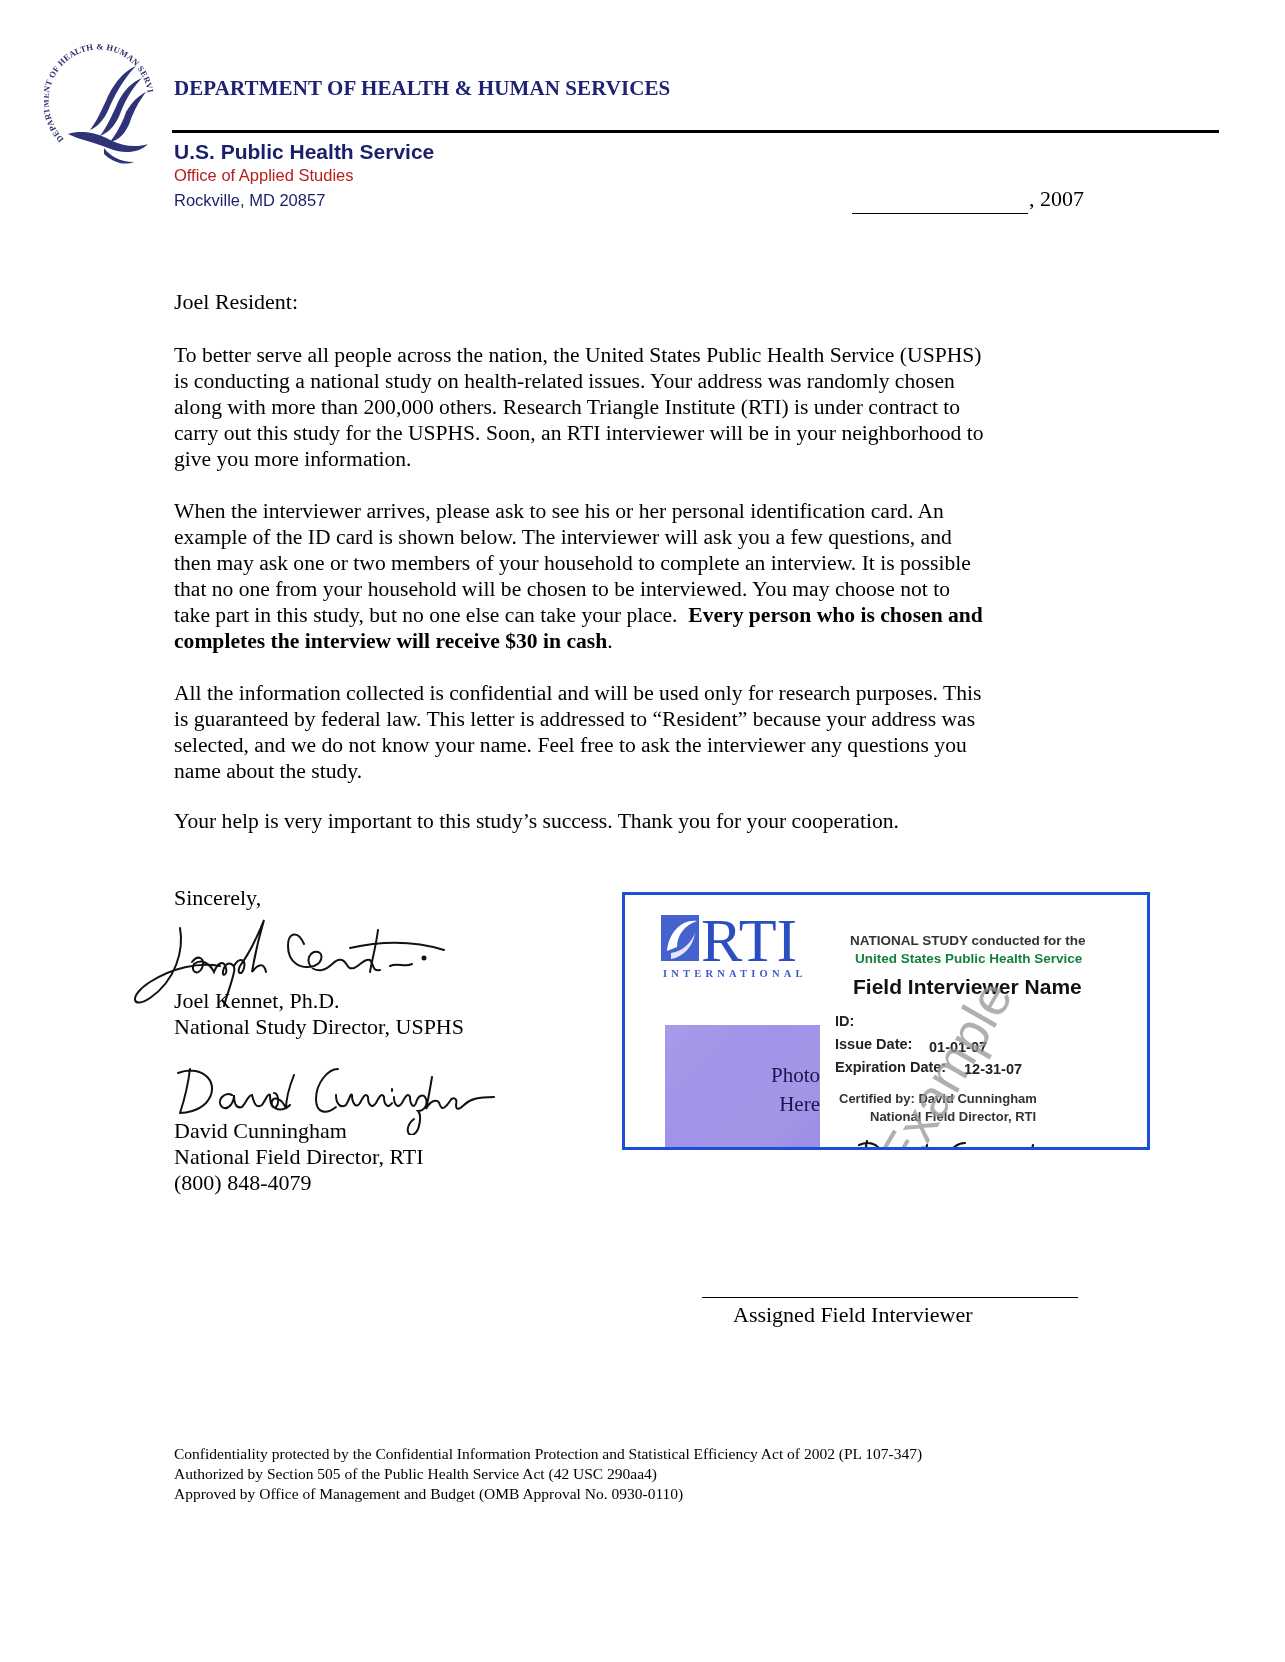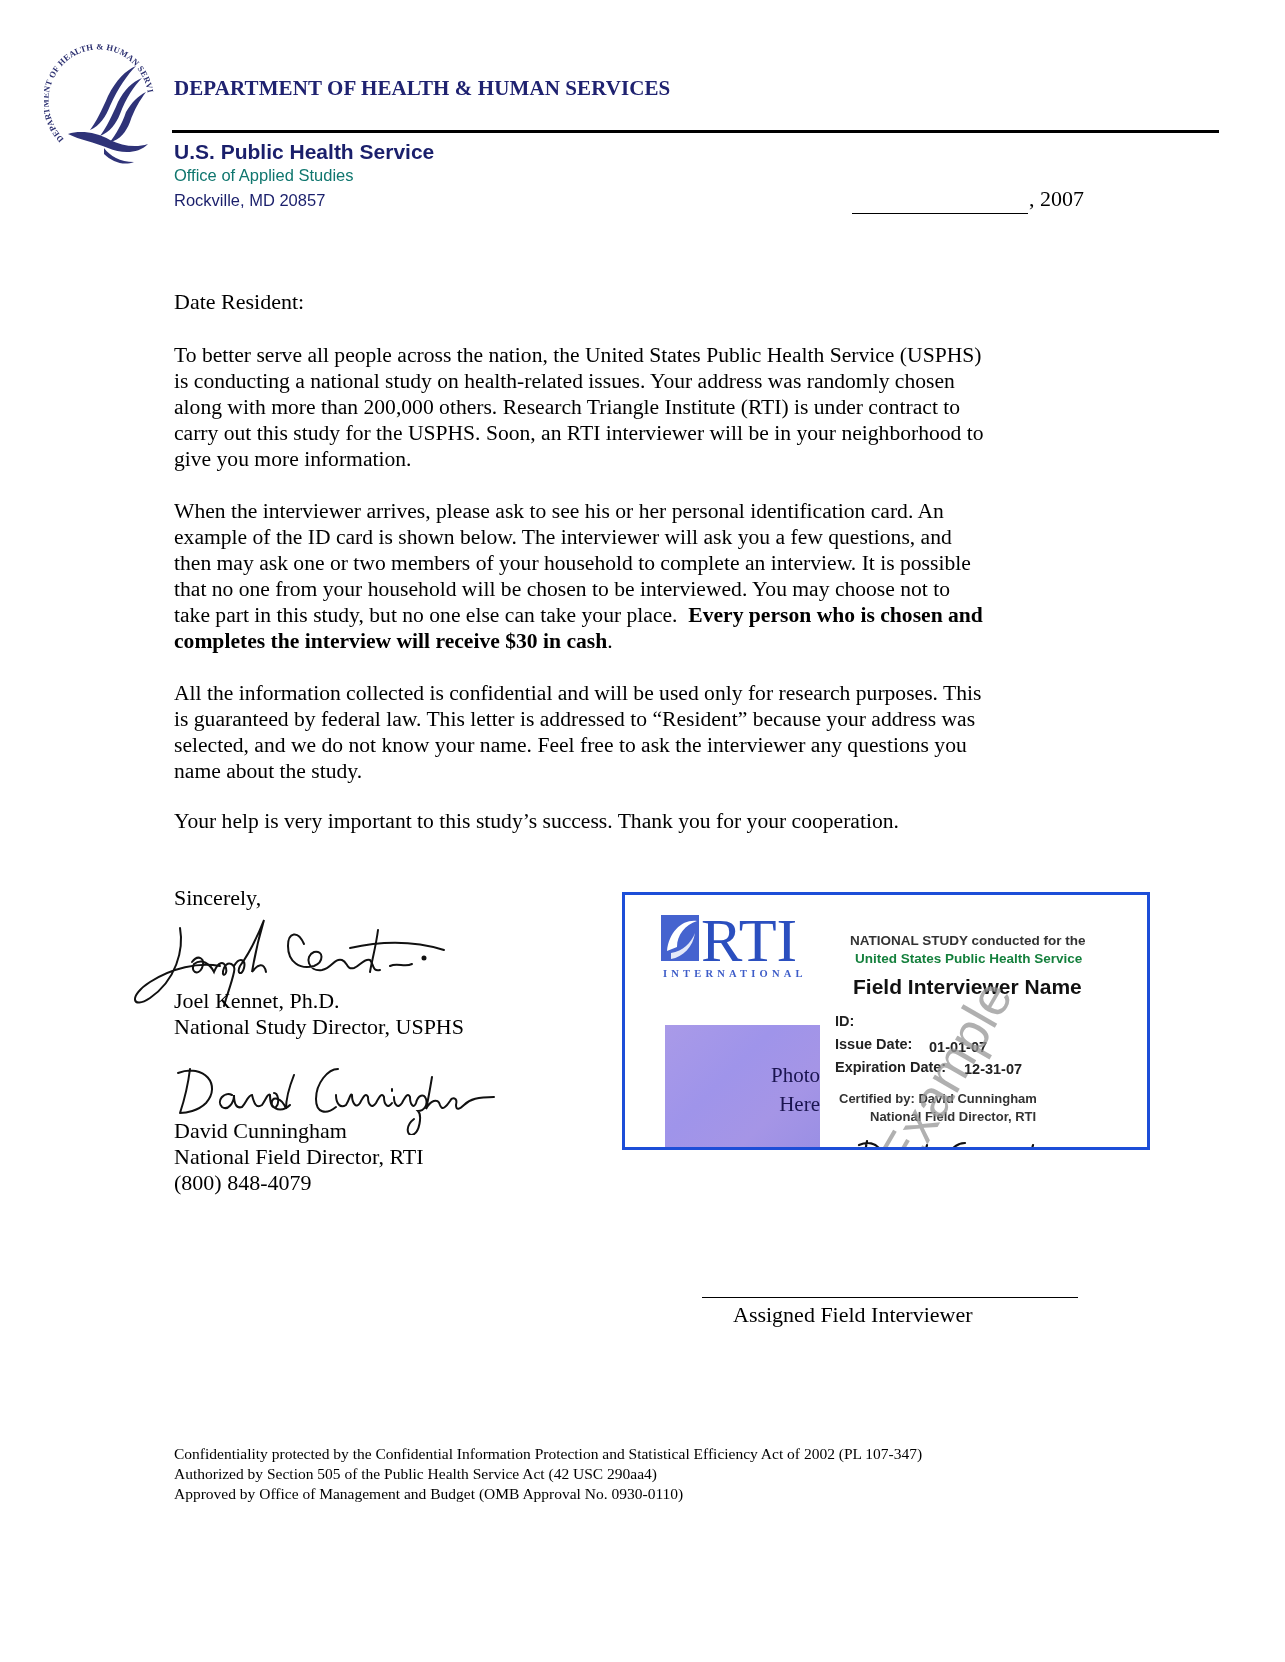--- a/index.html
+++ b/index.html
@@ -2,21 +2,21 @@
 <html><head>
 <meta charset="utf-8">
 <style>
   html, body { margin:0; padding:0; background:#ffffff; }
   body { width:1285px; height:1662px; position:relative; overflow:hidden; font-family:"Liberation Serif", serif; color:#000; }
   .abs { position:absolute; }
   .seal { left:44px; top:44px; width:114px; height:128px; }
   .dept { left:174px; top:76px; font-family:"Liberation Serif", serif; font-weight:bold; font-size:21px; color:#1f2270; letter-spacing:0.1px; white-space:nowrap; }
   .rule { left:172px; top:130px; width:1047px; height:3px; background:#000; }
   .usphs { left:174px; top:140px; font-family:"Liberation Sans", sans-serif; font-weight:bold; font-size:21px; color:#1a1f6b; white-space:nowrap; }
-  .office { left:174px; top:166px; font-family:"Liberation Sans", sans-serif; font-size:16.5px; color:#0f766e; white-space:nowrap; }
+  .office { left:174px; top:166px; font-family:"Liberation Sans", sans-serif; font-size:16.5px; color:#b91c1c; white-space:nowrap; }
   .city { left:174px; top:191px; font-family:"Liberation Sans", sans-serif; font-size:16.5px; color:#1a1f6b; white-space:nowrap; }
   .date-line { left:852px; top:213px; width:176px; height:1px; background:#000; }
   .date-year { left:1029px; top:186px; font-size:22px; white-space:nowrap; }
   .greeting { left:174px; top:289px; font-size:22px; white-space:nowrap; }
   .para { left:174px; width:960px; font-size:21.6px; line-height:26px; }
   .para .line { display:block; white-space:nowrap; }
   .para b { font-weight:bold; }
   .p1 { top:342px; }
   .p2 { top:498px; }
   .p3 { top:680px; }
@@ -74,21 +74,21 @@
 
 <div class="abs dept">DEPARTMENT OF HEALTH &amp; HUMAN SERVICES</div>
 <div class="abs rule"></div>
 <div class="abs usphs">U.S. Public Health Service</div>
 <div class="abs office">Office of Applied Studies</div>
 <div class="abs city">Rockville, MD 20857</div>
 
 <div class="abs date-line"></div>
 <div class="abs date-year">, 2007</div>
 
-<div class="abs greeting">Date Resident:</div>
+<div class="abs greeting">Joel Resident:</div>
 
 <div class="abs para p1">
   <span class="line">To better serve all people across the nation, the United States Public Health Service (USPHS)</span>
   <span class="line">is conducting a national study on health-related issues. Your address was randomly chosen</span>
   <span class="line">along with more than 200,000 others.  Research Triangle Institute (RTI) is under contract to</span>
   <span class="line">carry out this study for the USPHS.  Soon, an RTI interviewer will be in your neighborhood to</span>
   <span class="line">give you more information.</span>
 </div>
 
 <div class="abs para p2">

